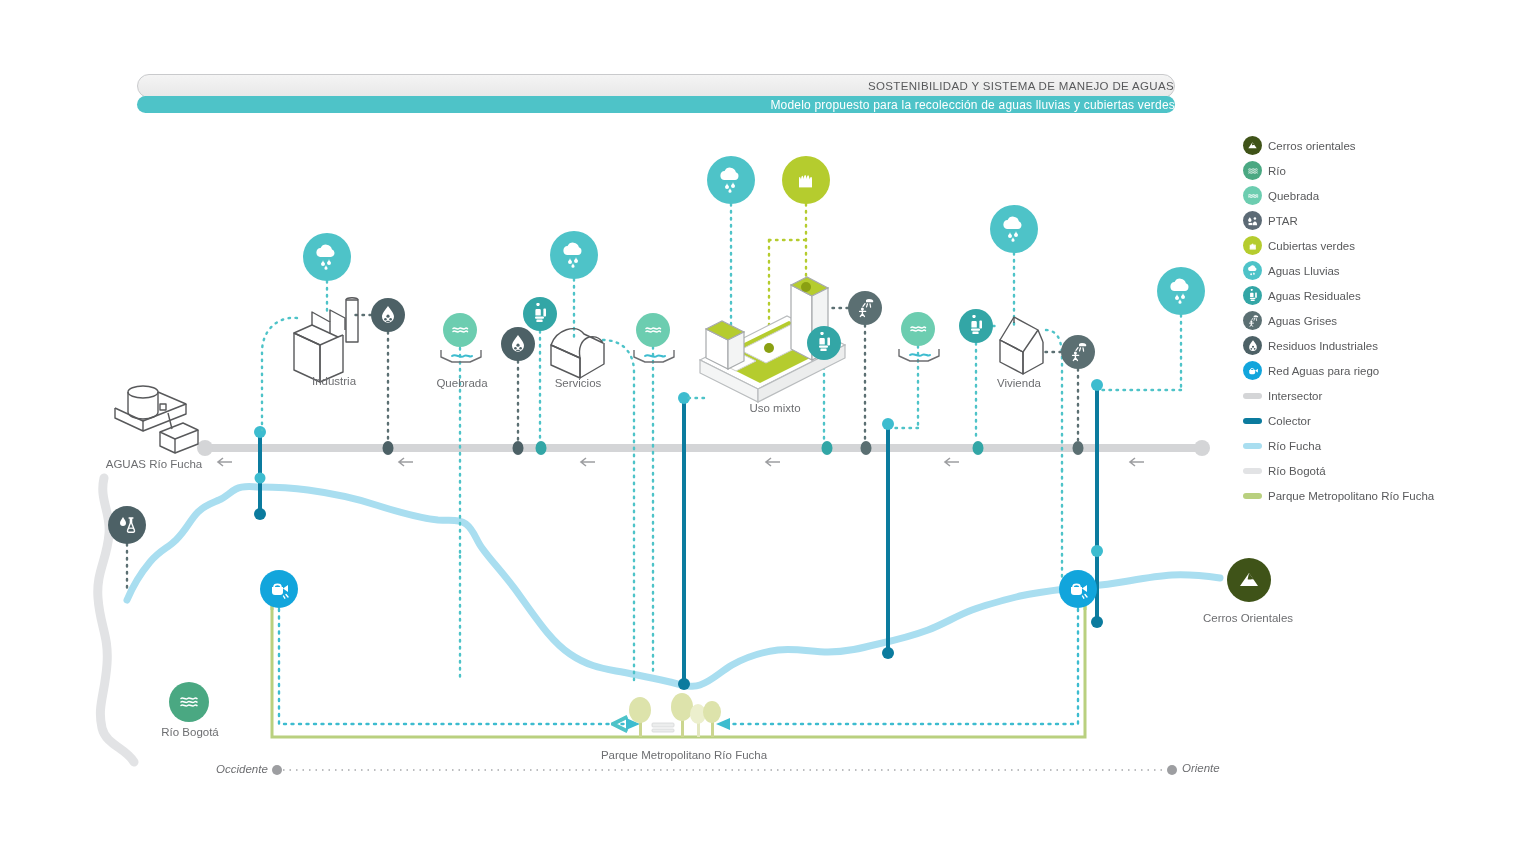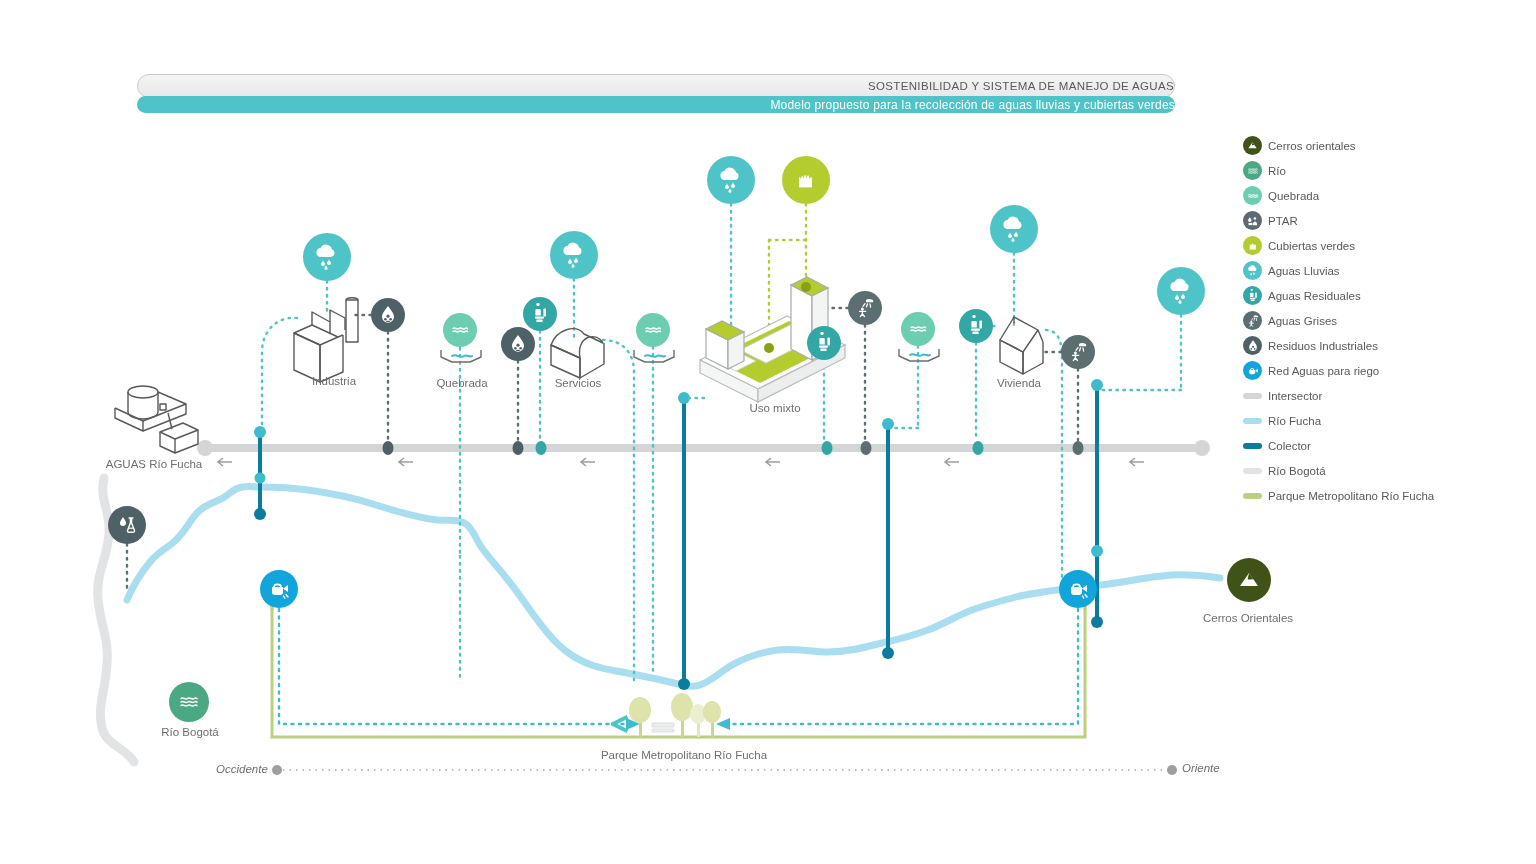--- a/index.html
+++ b/index.html
@@ -604,30 +604,30 @@
       </span>
       <span class="leg-lbl">Red Aguas para riego</span>
     </div>
 
     <div class="leg-row">
       <span class="leg-sw" style="background:#d4d5d7;"></span>
       <span class="leg-lbl">Intersector</span>
     </div>
 
     <div class="leg-row">
+      <span class="leg-sw" style="background:#0b7b9e;"></span>
+      <span class="leg-lbl">Colector</span>
+    </div>
+
+    <div class="leg-row">
       <span class="leg-sw" style="background:#a9def0;"></span>
       <span class="leg-lbl">Río Fucha</span>
     </div>
 
     <div class="leg-row">
-      <span class="leg-sw" style="background:#0b7b9e;"></span>
-      <span class="leg-lbl">Colector</span>
-    </div>
-
-    <div class="leg-row">
       <span class="leg-sw" style="background:#e2e3e5;"></span>
       <span class="leg-lbl">Río Bogotá</span>
     </div>
 
     <div class="leg-row">
       <span class="leg-sw" style="background:#b9d07f;"></span>
       <span class="leg-lbl">Parque Metropolitano Río Fucha</span>
     </div>
 
   </div>

